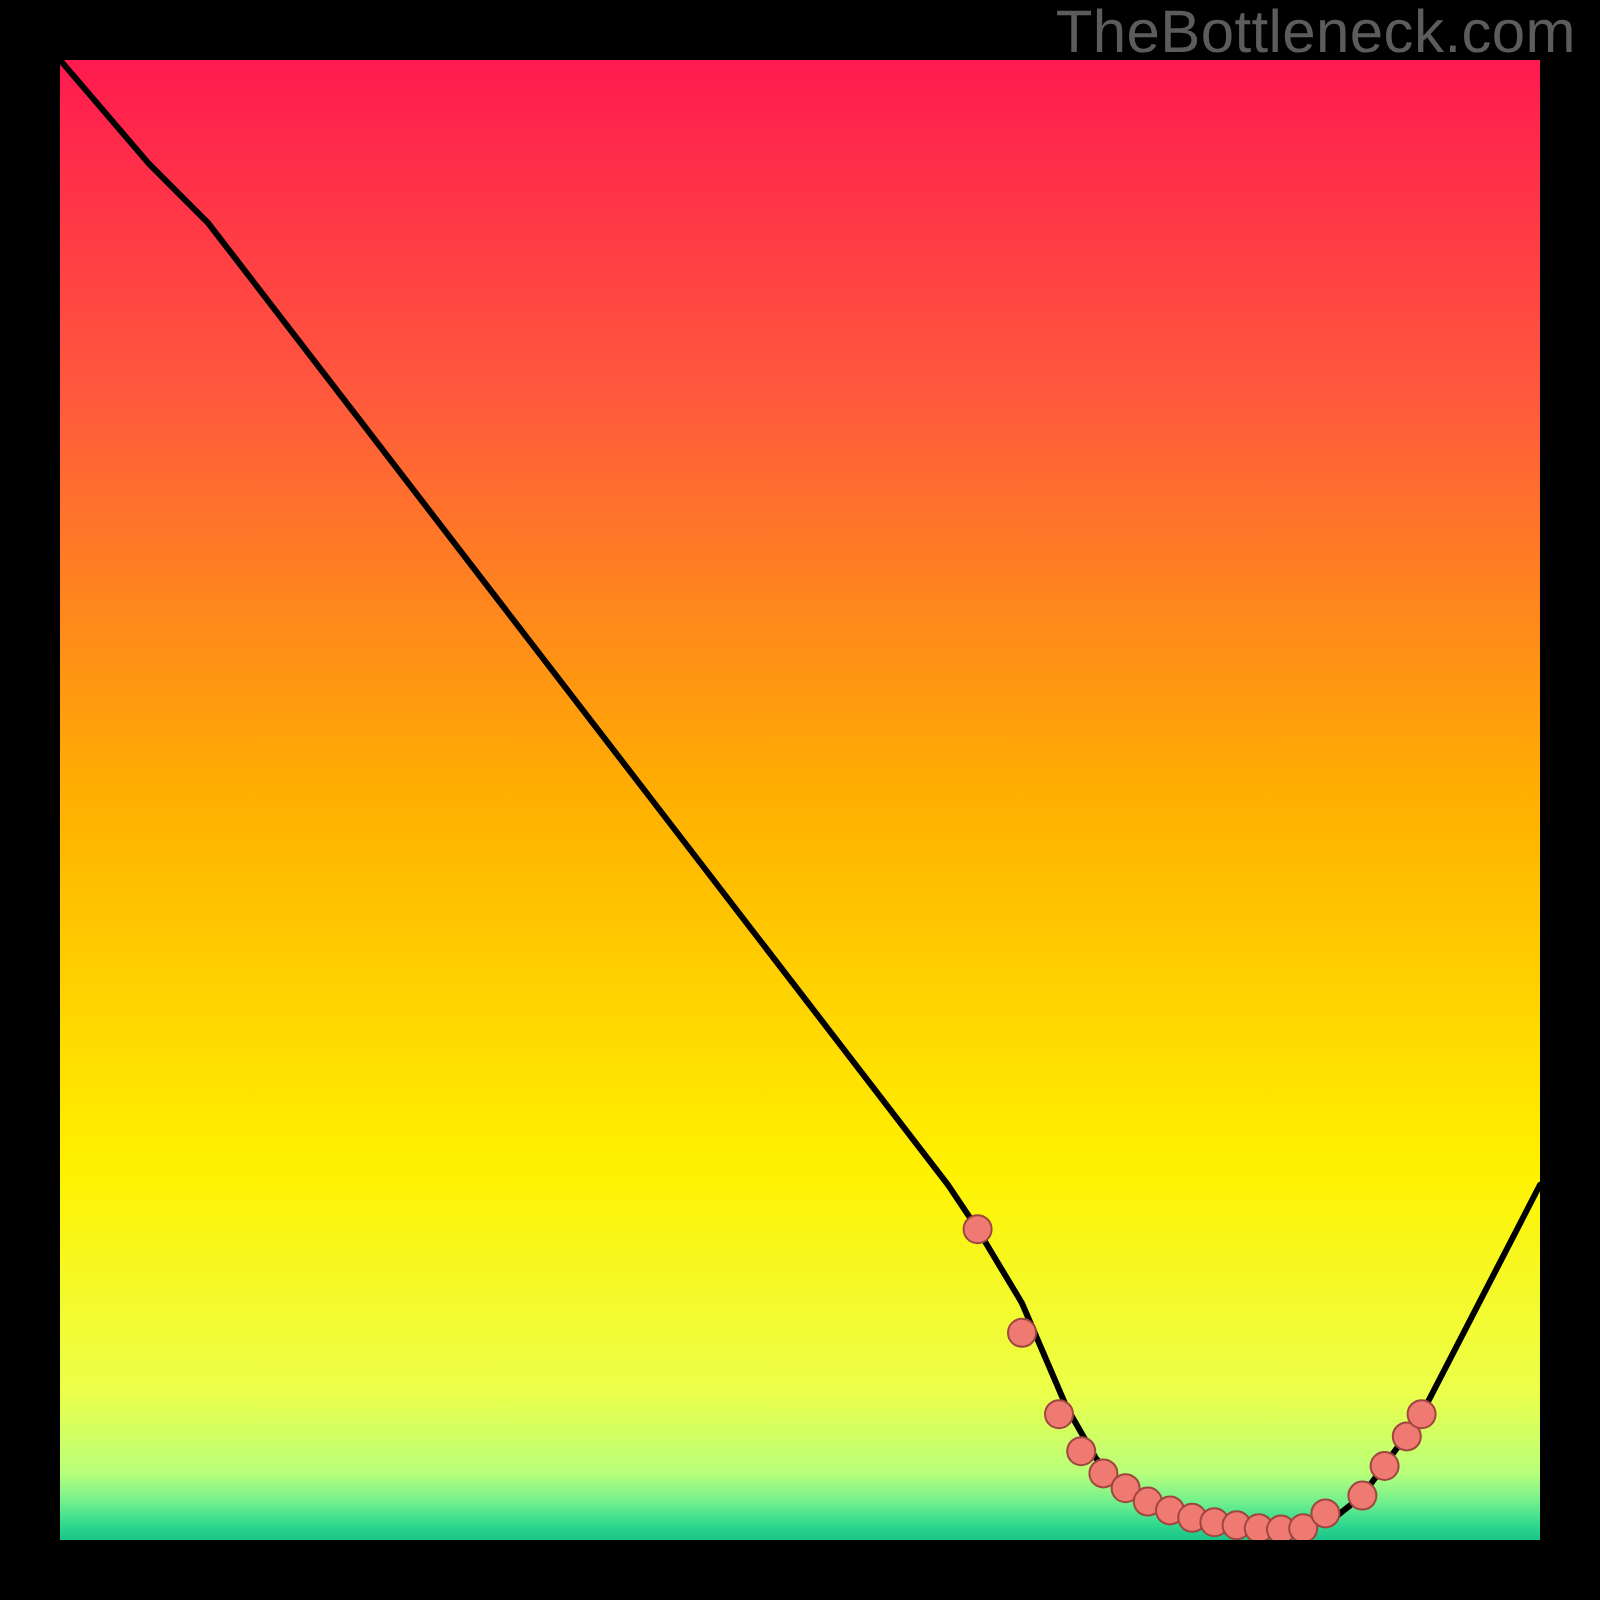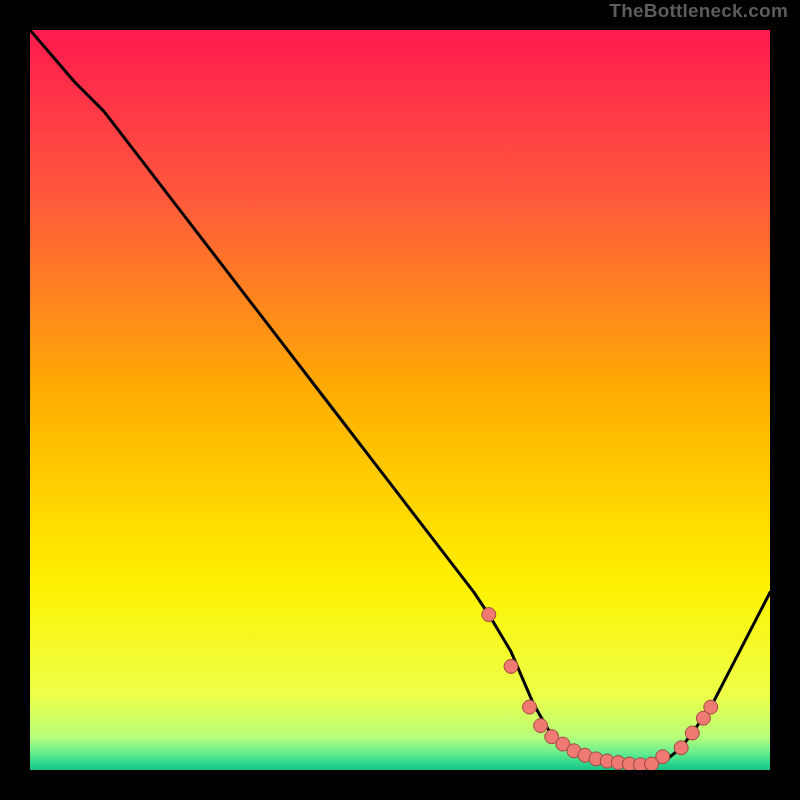--- a/index.html
+++ b/index.html
@@ -15,22 +15,22 @@
     position: relative;
     width: 800px;
     height: 800px;
     background: #000;
   }
   .watermark {
     position: absolute;
     top: 0;
     right: 12px;
     color: #5c5c5c;
-    font-size: 19px;
-    font-weight: 700;
+    font-size: 30px;
+    font-weight: 400;
     letter-spacing: 0.2px;
     user-select: none;
   }
   .plot {
     position: absolute;
     left: 30px;
     top: 30px;
     width: 740px;
     height: 740px;
   }

